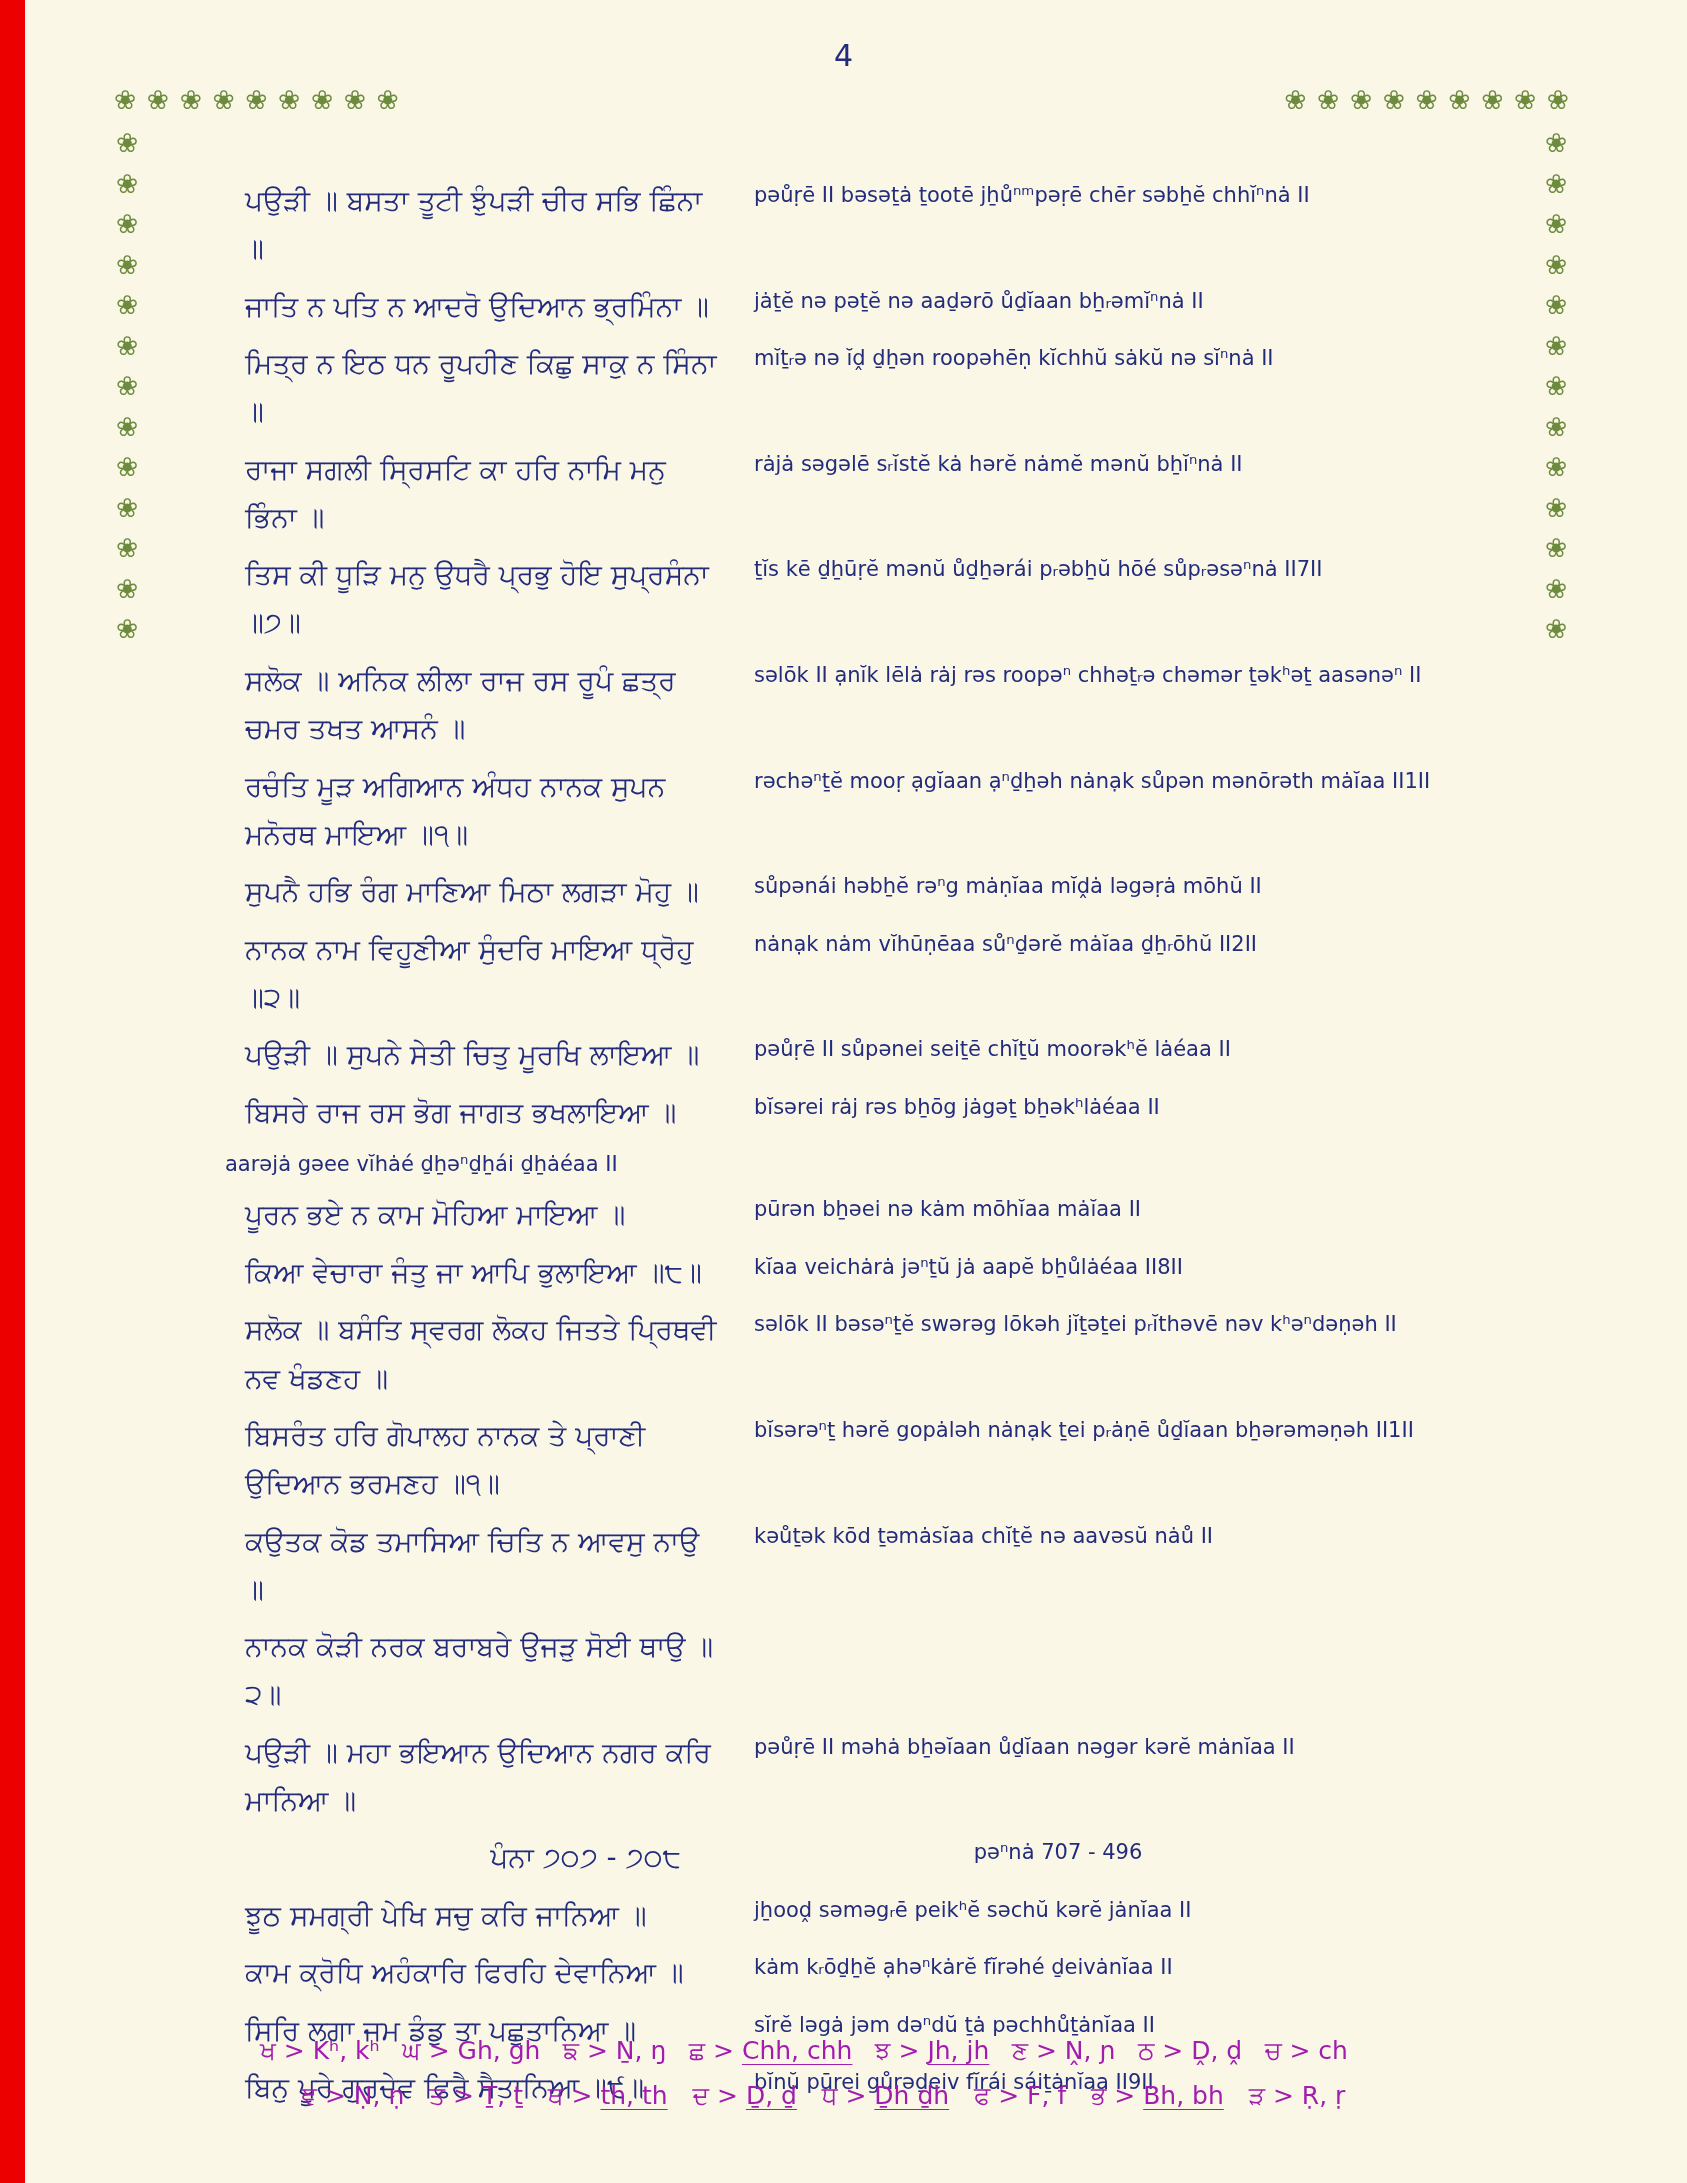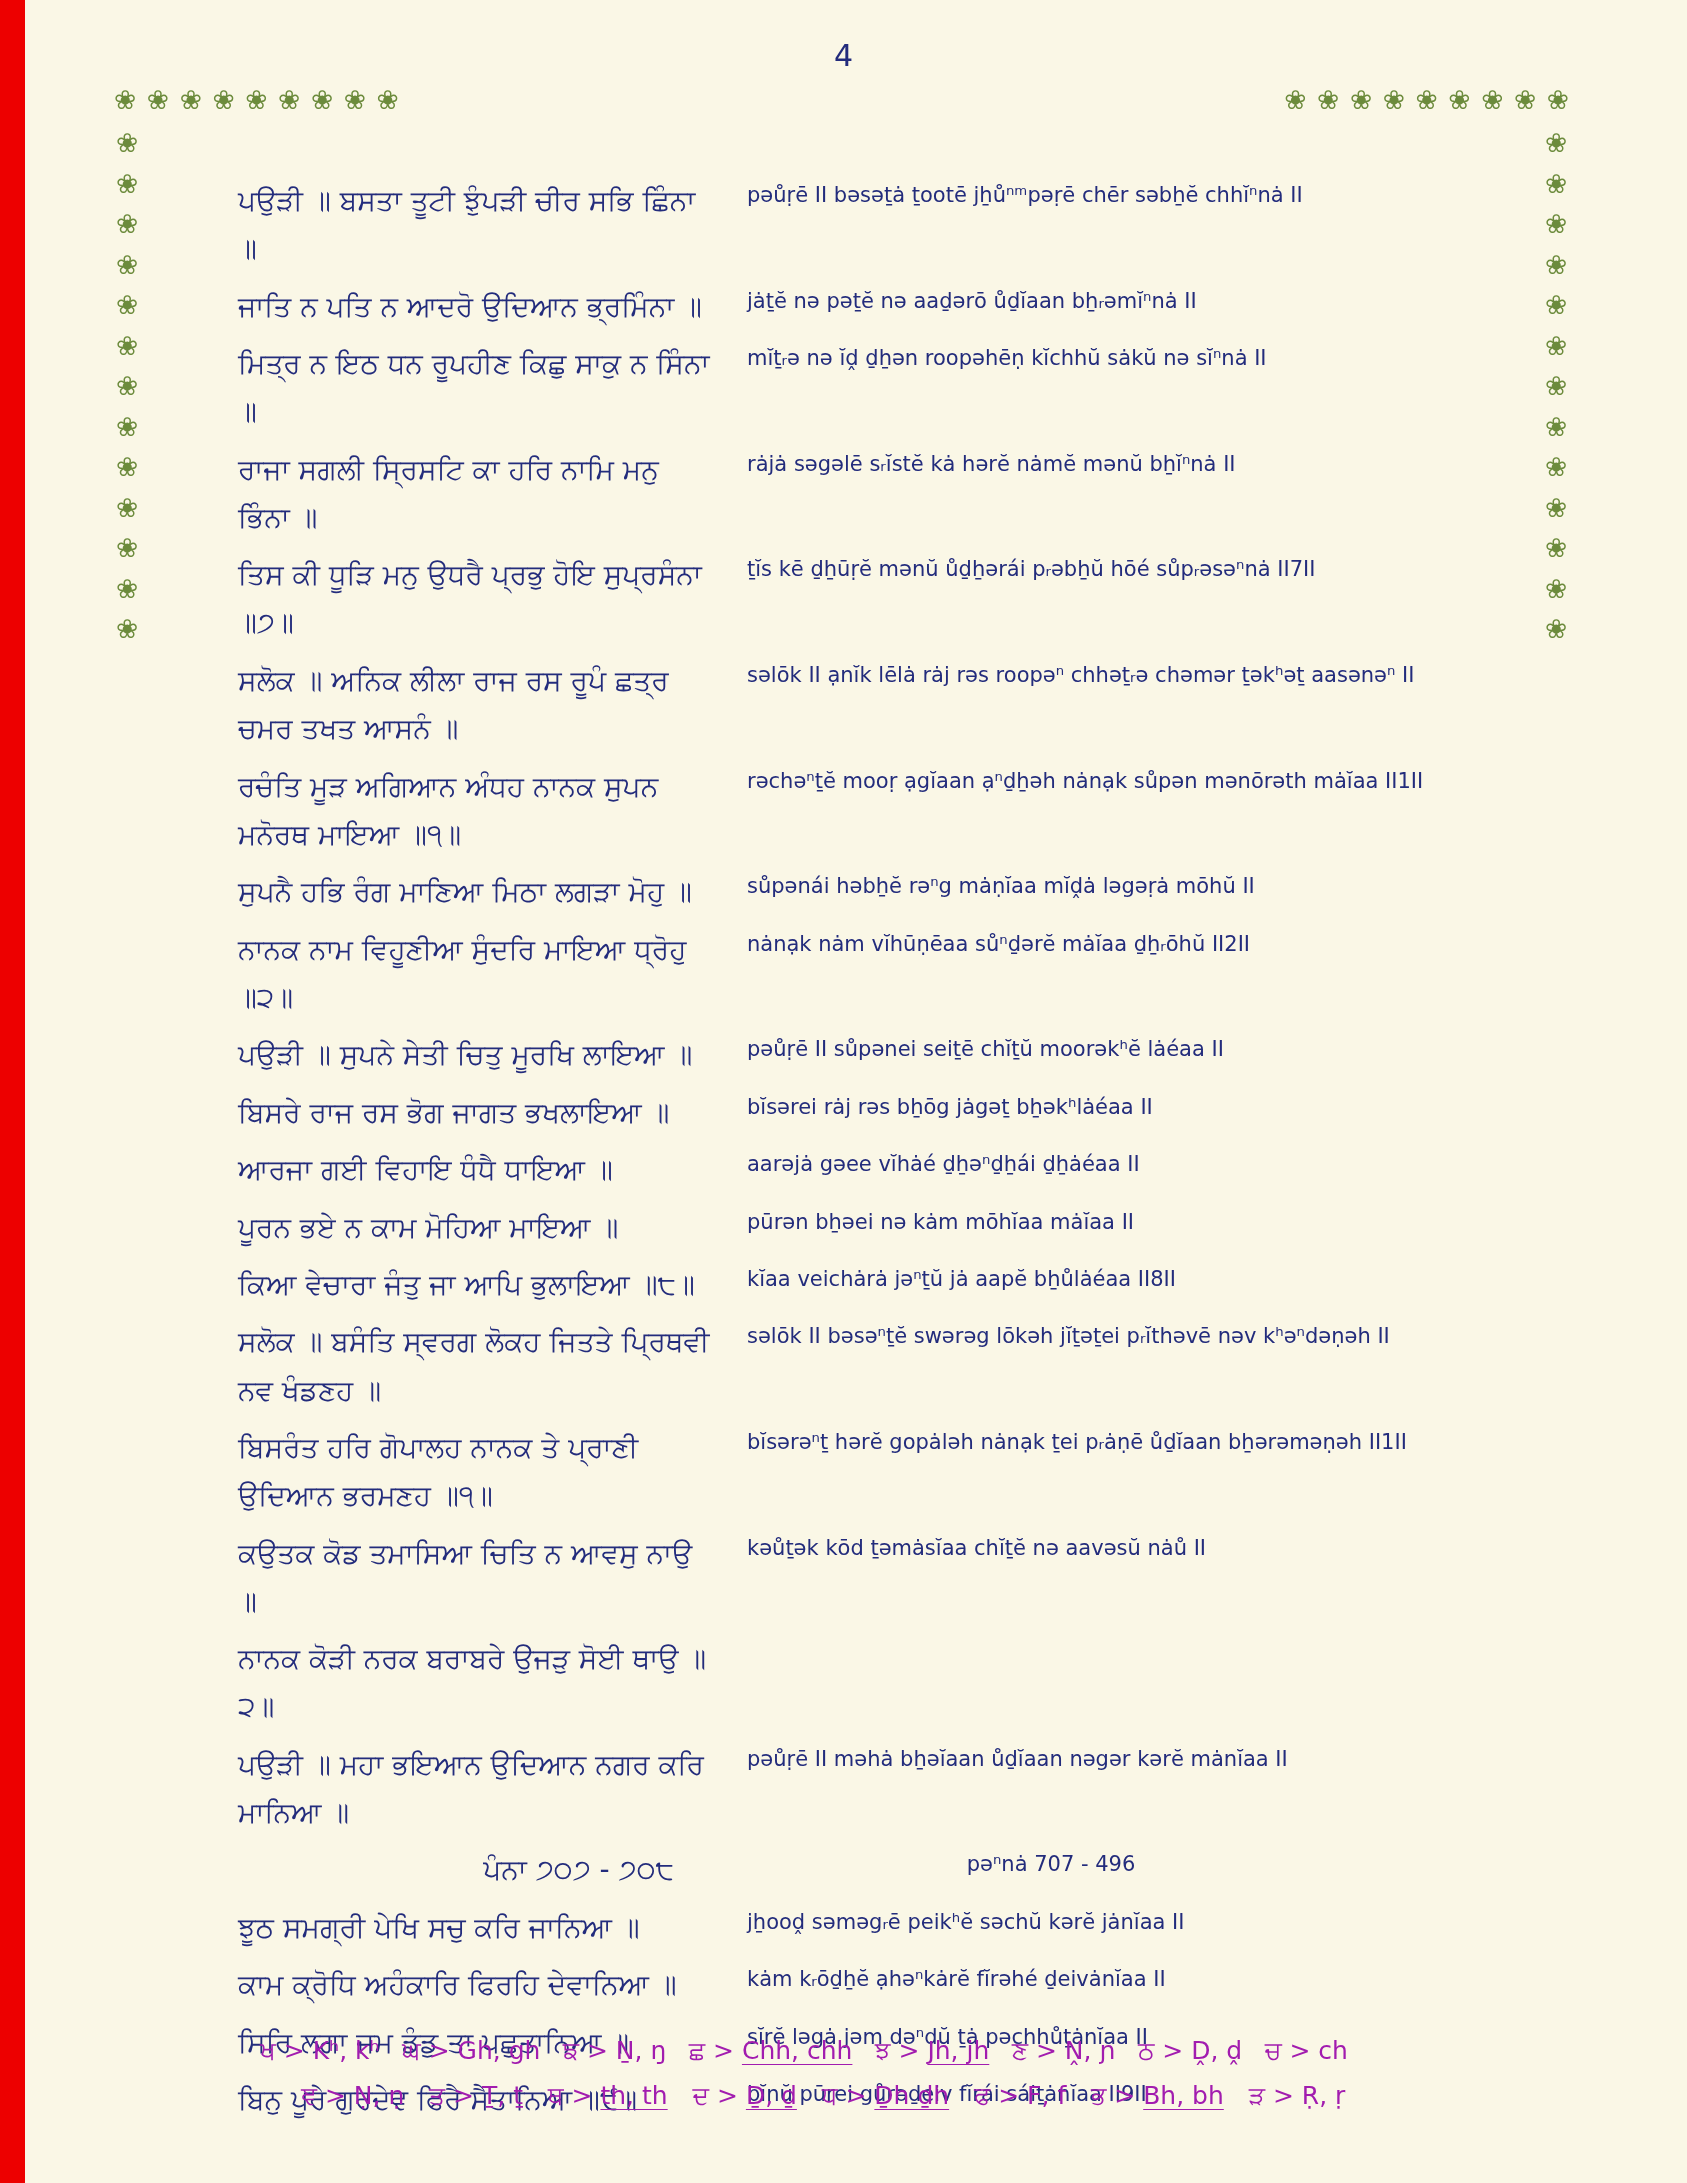--- a/index.html
+++ b/index.html
@@ -13,21 +13,21 @@
   .page-number{position:absolute;top:38px;left:0;width:1687px;text-align:center;
     font-size:30px;color:#232C7C;}
   .orn-row{position:absolute;top:87px;display:flex;gap:10.6px;font-size:26.5px;line-height:1;color:#6C8B3C;}
   .orn-row.left{left:114px;}
   .orn-row.right{right:118px;}
   .orn-col{position:absolute;top:130px;display:flex;flex-direction:column;gap:14px;
     font-size:26.5px;line-height:1;color:#6C8B3C;}
   .orn-col.left{left:116px;}
   .orn-col.right{left:1545px;}
   .flower{display:block;}
-  .content{position:absolute;top:177px;left:218px;width:1310px;}
+  .content{position:absolute;top:177px;left:225px;width:1310px;}
   .row{display:grid;grid-template-columns:529px 767px;margin-bottom:9.3px;}
   .gurmukhi{font-size:28px;line-height:1.72;color:#232C7C;padding-left:20px;padding-right:36px;}
   .roman{font-size:21px;line-height:1.72;color:#232C7C;}
   .row.pageref .gurmukhi{text-align:right;padding-right:73px;}
   .row.pageref .roman{text-align:center;padding-right:159px;}
   .legend{position:absolute;left:260px;top:2036px;width:1088px;font-size:25px;color:#a21caf;}
   .legend-row{display:flex;justify-content:space-between;margin-bottom:14.6px;}
   .legend-row.indented{padding-left:41px;padding-right:2.6px;}
   .legend-item{white-space:nowrap;}
   .legend-roman.u{text-decoration:underline;text-underline-offset:4.6px;text-decoration-thickness:1.3px;}
@@ -142,21 +142,20 @@
     <div class="gurmukhi">ਪਉੜੀ ॥ ਸੁਪਨੇ ਸੇਤੀ ਚਿਤੁ ਮੂਰਖਿ ਲਾਇਆ ॥</div>
     <div class="roman">pəůṛē II sůpənei seiṯē chĭṯŭ moorəkʰĕ lȧéaa II</div>
   </div>
 
   <div class="row">
     <div class="gurmukhi">ਬਿਸਰੇ ਰਾਜ ਰਸ ਭੋਗ ਜਾਗਤ ਭਖਲਾਇਆ ॥</div>
     <div class="roman">bĭsərei rȧj rəs bẖōg jȧgəṯ bẖəkʰlȧéaa II</div>
   </div>
 
   <div class="row">
-    <div class="gurmukhi">ਆਰਜਾ ਗਈ ਵਿਹਾਇ ਧੰਧੈ ਧਾਇਆ ॥</div>
     <div class="roman">aarəjȧ gəee vĭhȧé ḏẖəⁿḏẖái ḏẖȧéaa II</div>
   </div>
 
   <div class="row">
     <div class="gurmukhi">ਪੂਰਨ ਭਏ ਨ ਕਾਮ ਮੋਹਿਆ ਮਾਇਆ ॥</div>
     <div class="roman">pūrən bẖəei nə kȧm mōhĭaa  mȧĭaa II</div>
   </div>
 
   <div class="row">
     <div class="gurmukhi">ਕਿਆ ਵੇਚਾਰਾ ਜੰਤੁ ਜਾ ਆਪਿ ਭੁਲਾਇਆ ॥੮॥</div>

